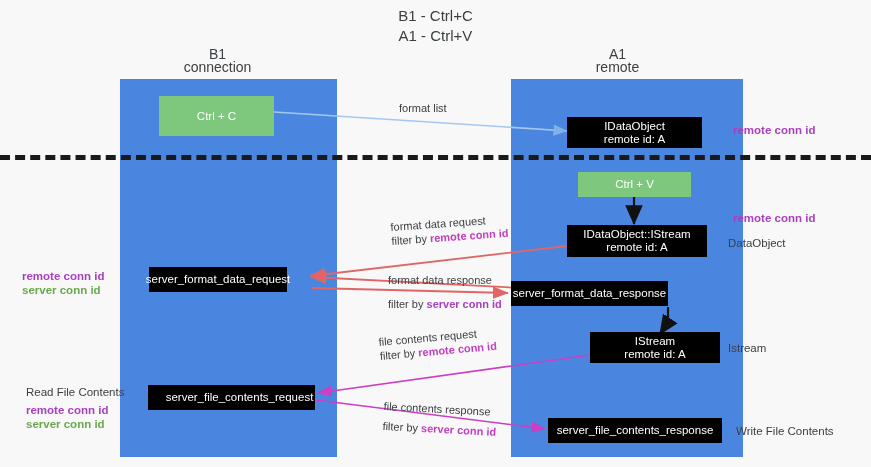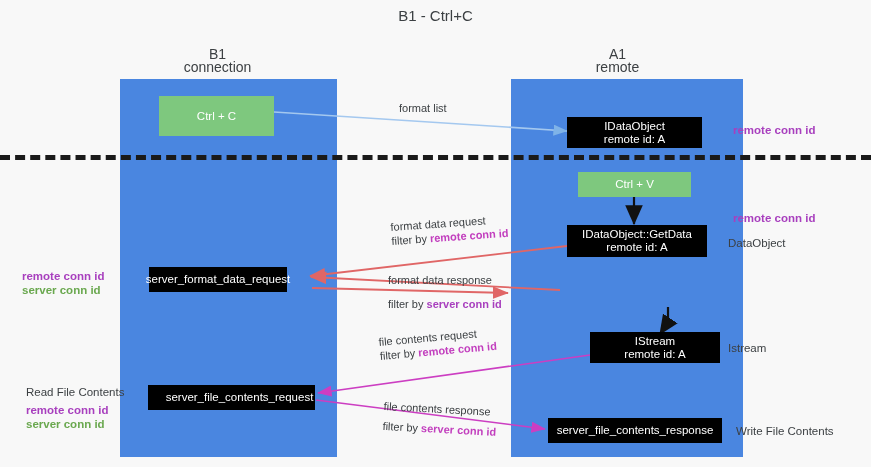--- a/index.html
+++ b/index.html
@@ -61,20 +61,21 @@
 
   svg.overlay{position:absolute;left:0;top:0;width:871px;height:467px;pointer-events:none;}
 </style>
 </head>
 <body>
 
 <div id="stage">
 
   <div class="title">
     <div>B1 - Ctrl+C</div>
+    <div>A1 - Ctrl+V</div>
   </div>
 
   <div class="colhead" style="left:150px;top:48px;width:135px;">
     <div>B1</div>
     <div>connection</div>
   </div>
   <div class="colhead" style="left:550px;top:48px;width:135px;">
     <div>A1</div>
     <div>remote</div>
   </div>
@@ -124,28 +125,31 @@
   <div class="box orange" style="left:567px;top:117px;width:135px;height:31px;">
     <span>IDataObject
 remote id: A</span>
   </div>
 
   <div class="box green" style="left:578px;top:172px;width:113px;height:25px;">
     <span>Ctrl + V</span>
   </div>
 
   <div class="box orange" style="left:567px;top:225px;width:140px;height:32px;">
-    <span>IDataObject::GetData
+    <span>IDataObject::IStream
 remote id: A</span>
   </div>
 
   <div class="box orange" style="left:149px;top:267px;width:138px;height:25px;">
     <span>server_format_data_request</span>
   </div>
 
+  <div class="box orange" style="left:511px;top:281px;width:157px;height:25px;">
+    <span>server_format_data_response</span>
+  </div>
 
   <div class="box orange" style="left:590px;top:332px;width:130px;height:31px;">
     <span>IStream
 remote id: A</span>
   </div>
 
   <div class="box orange" style="left:148px;top:385px;width:167px;height:25px;padding-left:16px;">
     <span>server_file_contents_request</span>
   </div>
 

